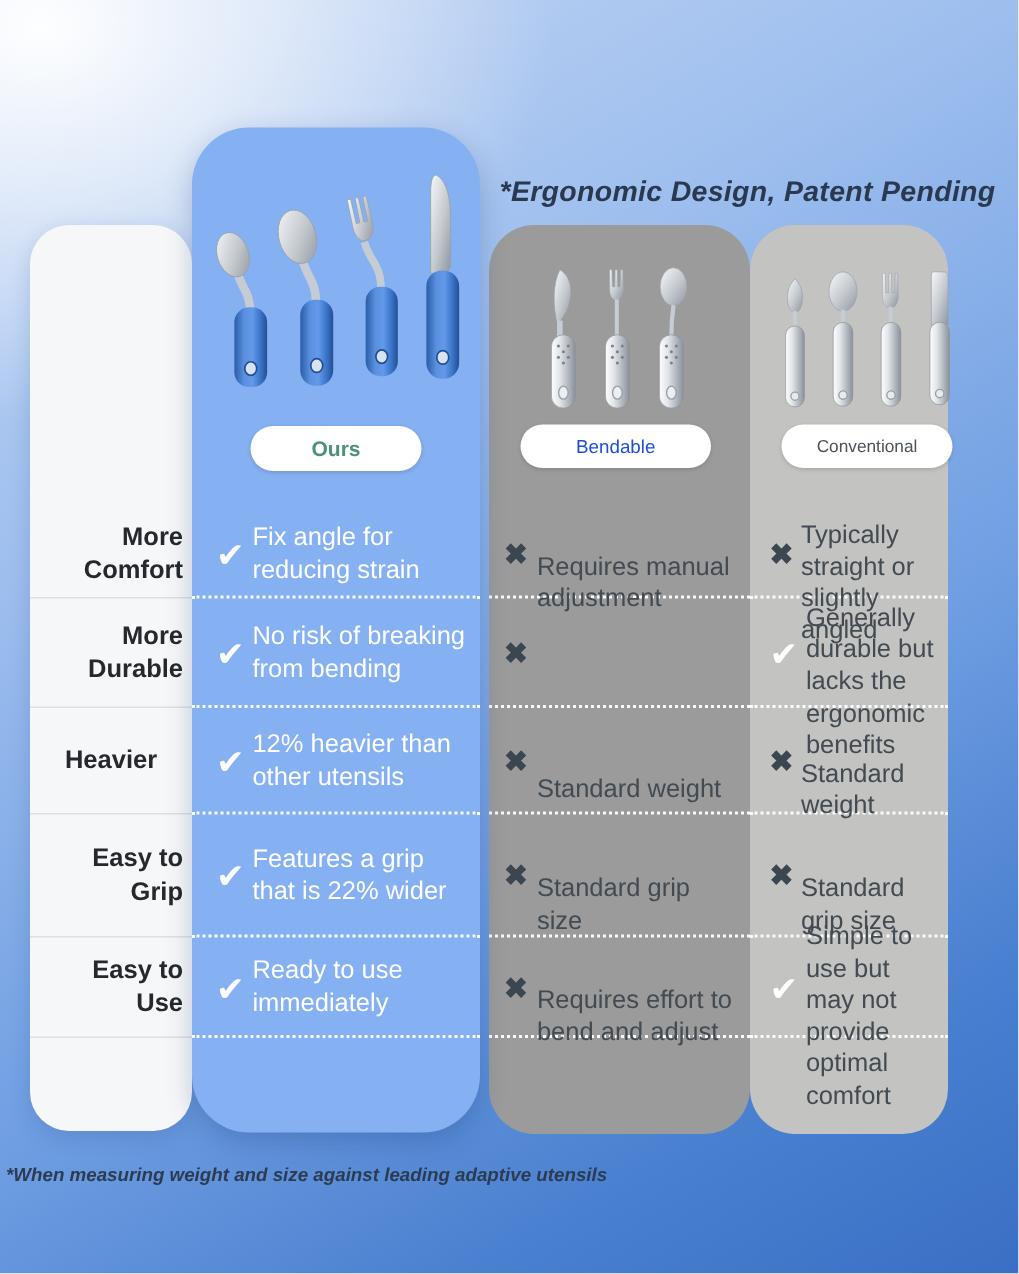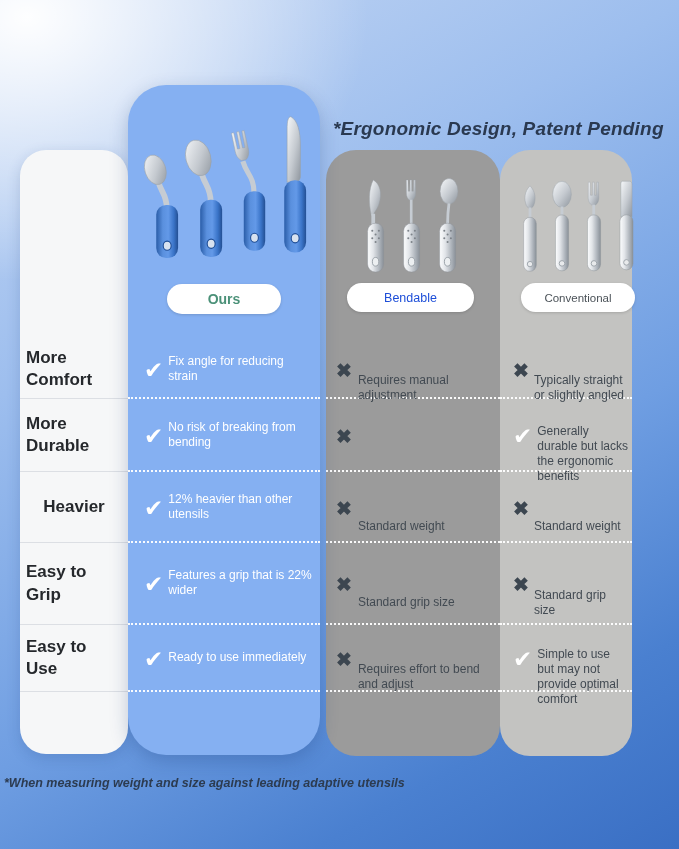--- a/index.html
+++ b/index.html
@@ -63,27 +63,27 @@
   .rows .row:nth-child(2){height:73px;}
   .rows .row:nth-child(3){height:71px;}
   .rows .row:nth-child(4){height:82px;}
   .rows .row:nth-child(5){height:67px;}
   .col-ours .row, .col-bendable .row, .col-conventional .row{
     border-bottom:2px dotted rgba(255,255,255,0.95);
   }
   .col-labels .row{border-bottom:1px solid #dcdfe4; justify-content:center;}
   .feature-label{
     font-size:17px; font-weight:bold; color:#25282c;
-    text-align:left; line-height:1.3; padding:0 6px;
+    text-align:right; line-height:1.3; padding:0 6px;
   }
   .cell{display:flex; align-items:center; width:100%;}
   .col-ours .cell{padding:0 8px 0 16px; gap:5px;}
   .col-bendable .cell{padding:0 6px 0 10px; gap:6px;}
   .col-conventional .cell{padding:0 4px 0 13px; gap:5px;}
-  .cell-text{font-size:12px; line-height:1.25;}
+  .cell-text{font-size:17px; line-height:1.25;}
   .col-ours .cell-text{color:#ffffff;}
   .col-bendable .cell-text, .col-conventional .cell-text{color:#424a52;margin-top:39px;}
   .mark{line-height:1; flex:0 0 auto;}
   .mark.check{color:#ffffff; font-size:23px; margin-top:3px;}
   .mark.cross{color:#3c4650; font-size:19px; font-weight:bold; margin-top:3px;}
   svg{display:block;}
 </style>
 </head>
 <body>
 

